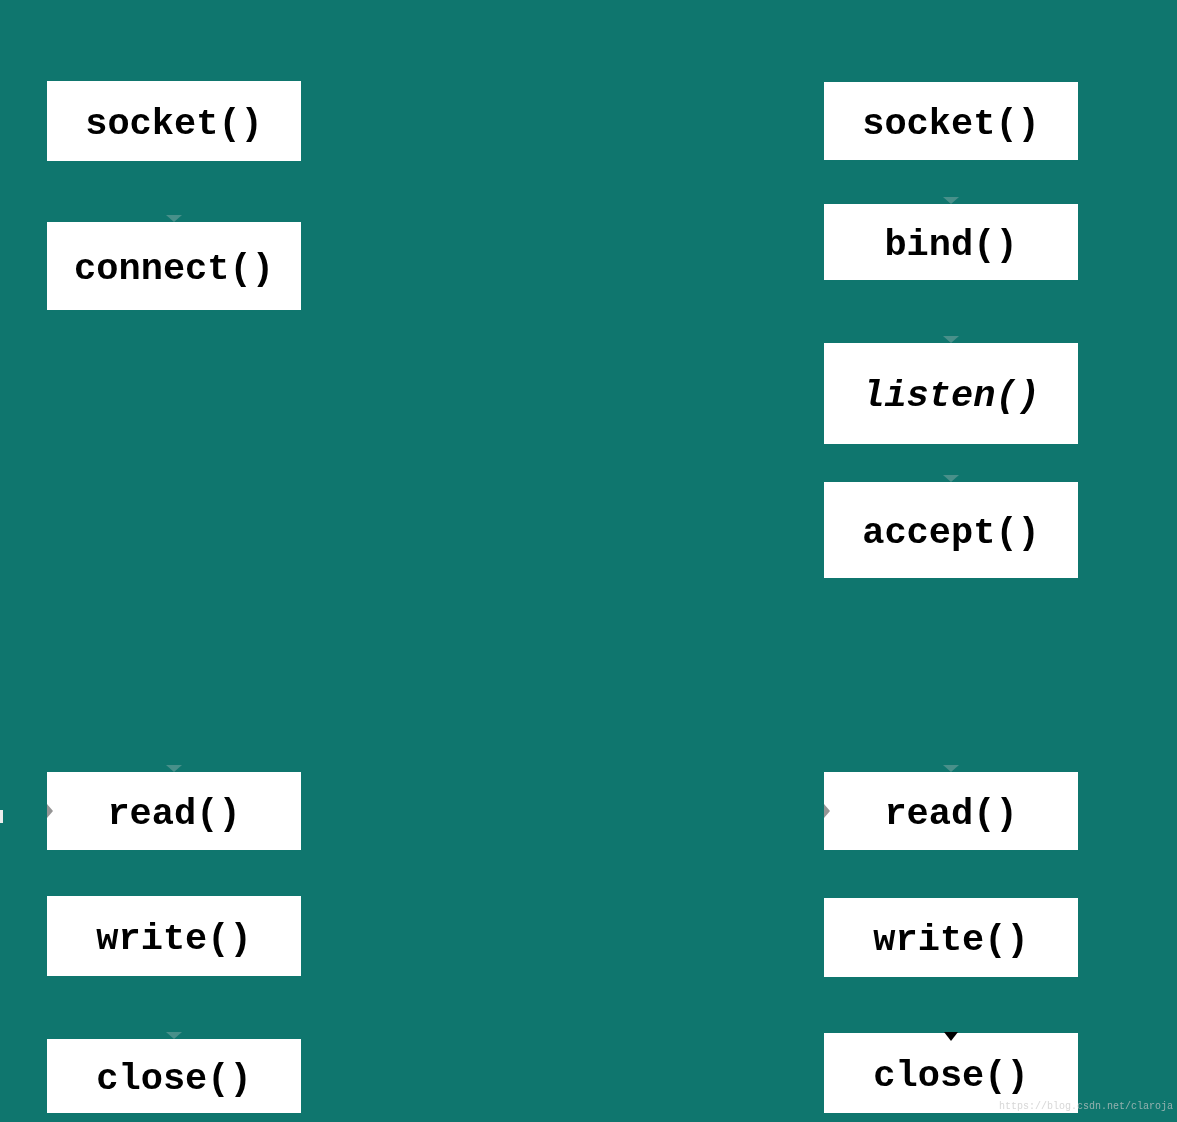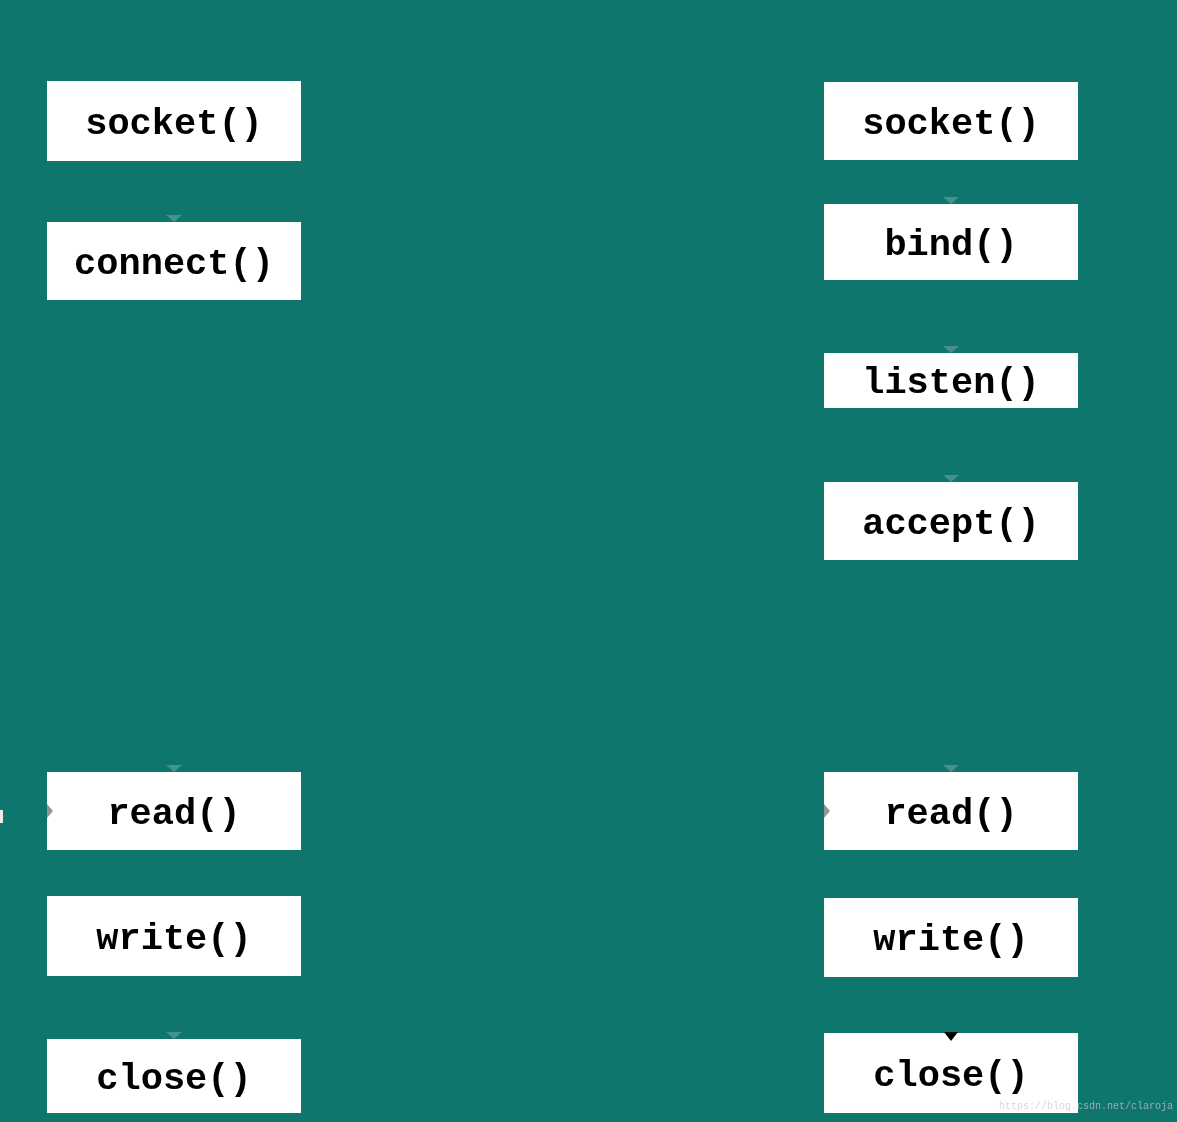--- a/index.html
+++ b/index.html
@@ -20,30 +20,30 @@
     font-weight:700;
     font-size:37px;
     padding-top:5px;
     box-sizing:border-box;
   }
   .colL{left:47px;width:254px;}
   .colR{left:824px;width:254px;}
 
   
   #b-cl-socket {top:81px;height:80px;}
-  #b-cl-connect{top:222px;height:78px;}
+  #b-cl-connect{top:222px;height:88px;}
   #b-cl-read   {top:772px;height:78px;}
   #b-cl-write  {top:896px;height:80px;}
   #b-cl-close  {top:1039px;height:74px;}
 
   
   #b-sv-socket{top:82px;height:78px;}
   #b-sv-bind  {top:204px;height:76px;}
-  #b-sv-listen{top:353px;height:55px;}
-  #b-sv-accept{top:482px;height:78px;}
+  #b-sv-listen{top:343px;height:101px;font-style:italic;}
+  #b-sv-accept{top:482px;height:96px;}
   #b-sv-read  {top:772px;height:78px;}
   #b-sv-write {top:898px;height:79px;}
   #b-sv-close {top:1033px;height:80px;}
 
   
   .wisp{
     position:absolute;
     left:50%;margin-left:-8px;top:-7px;
     width:0;height:0;
     border-left:8px solid transparent;

